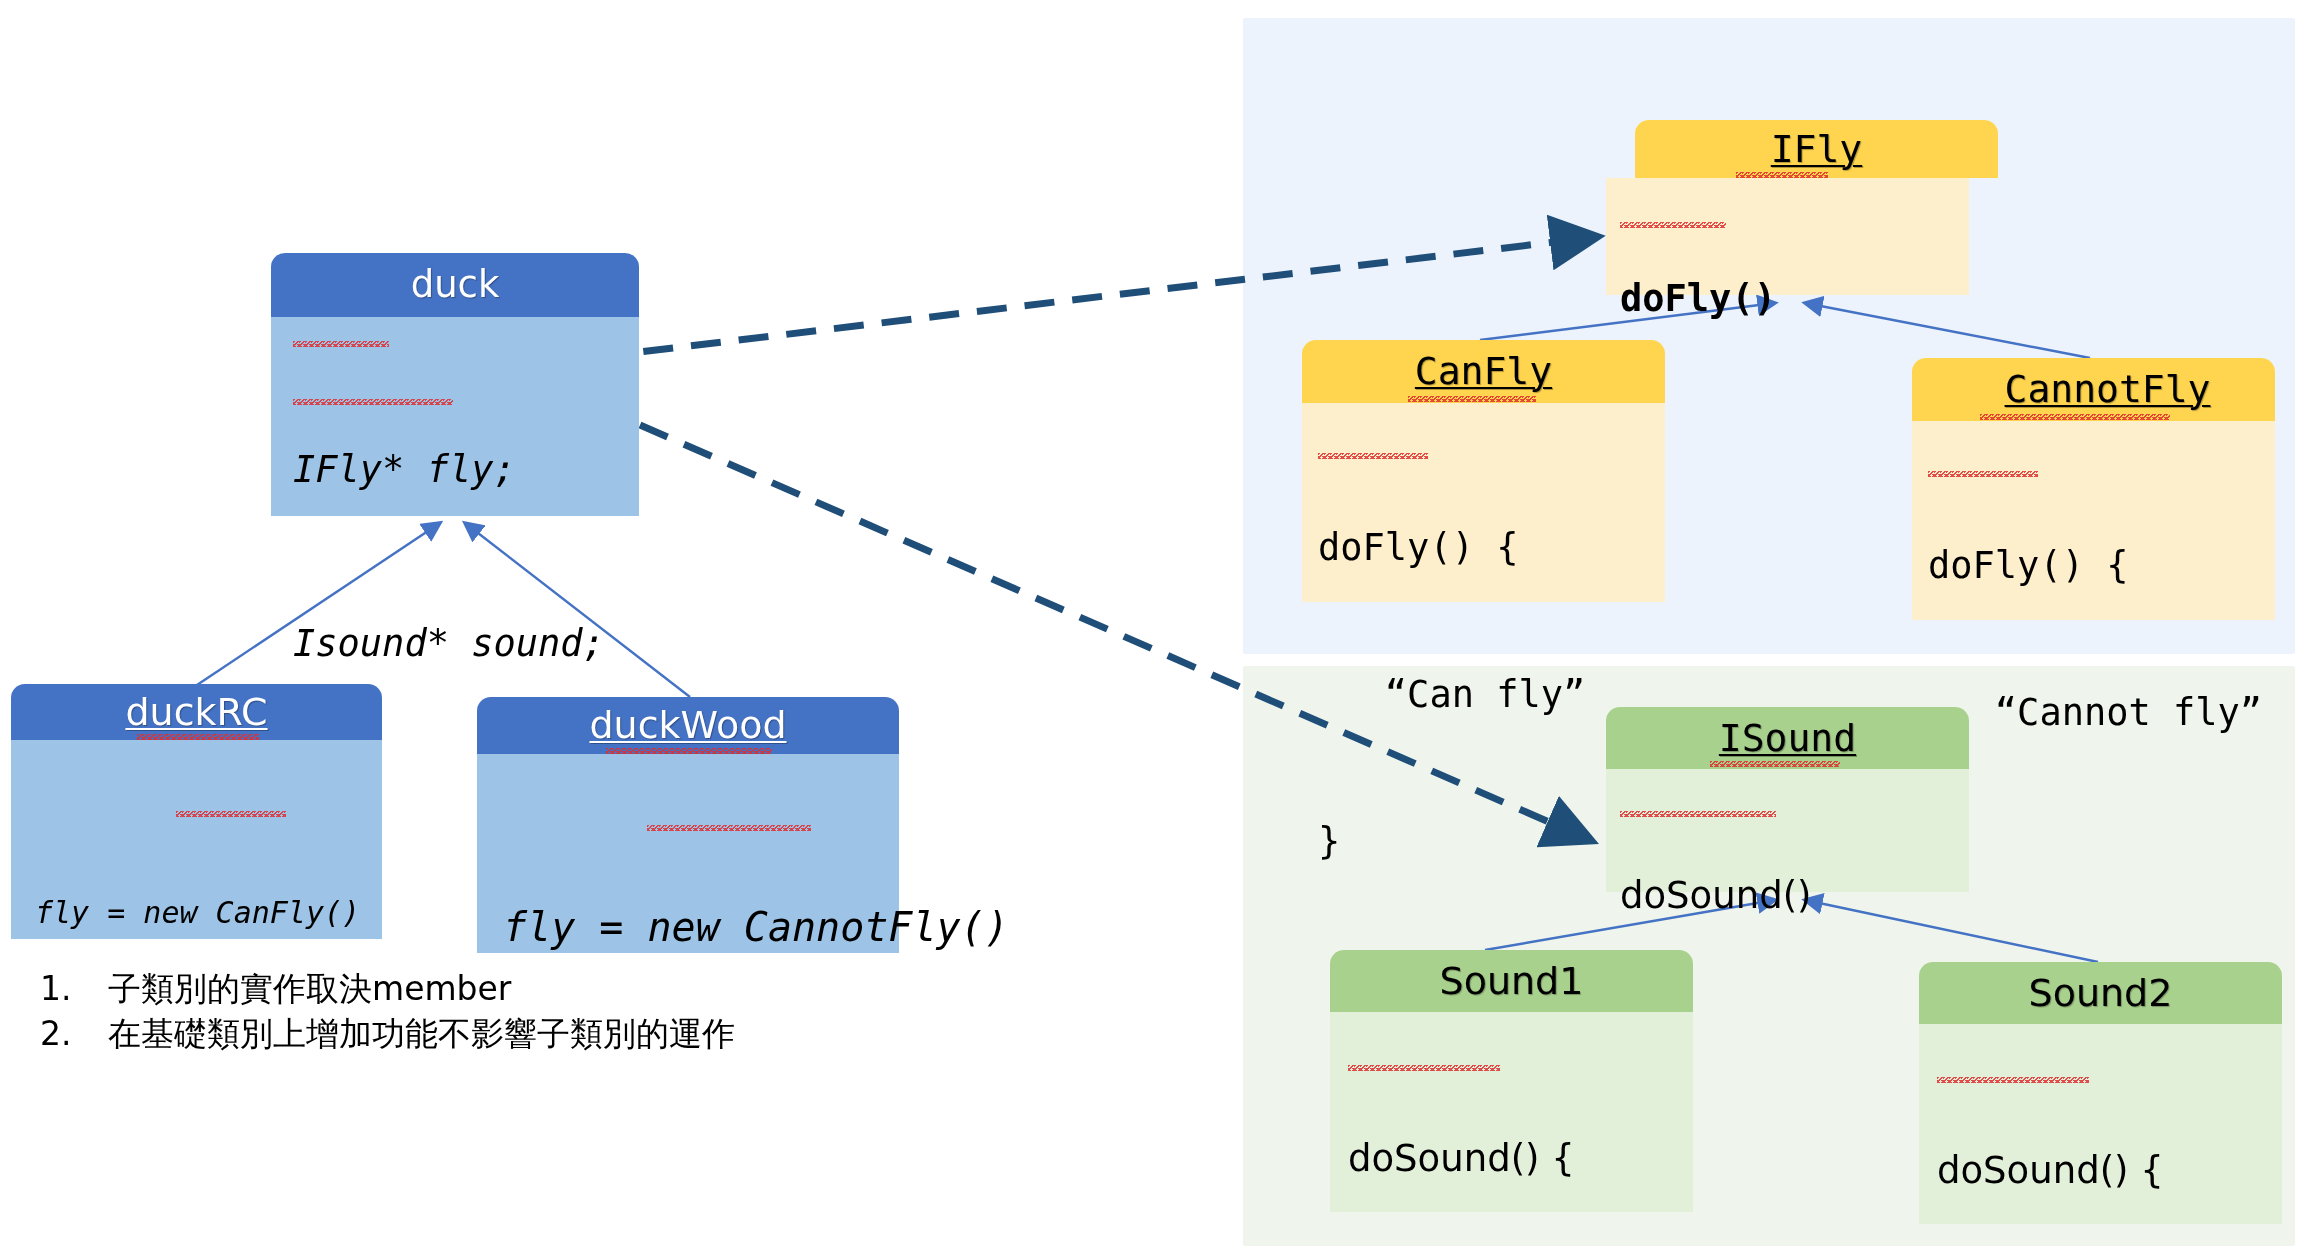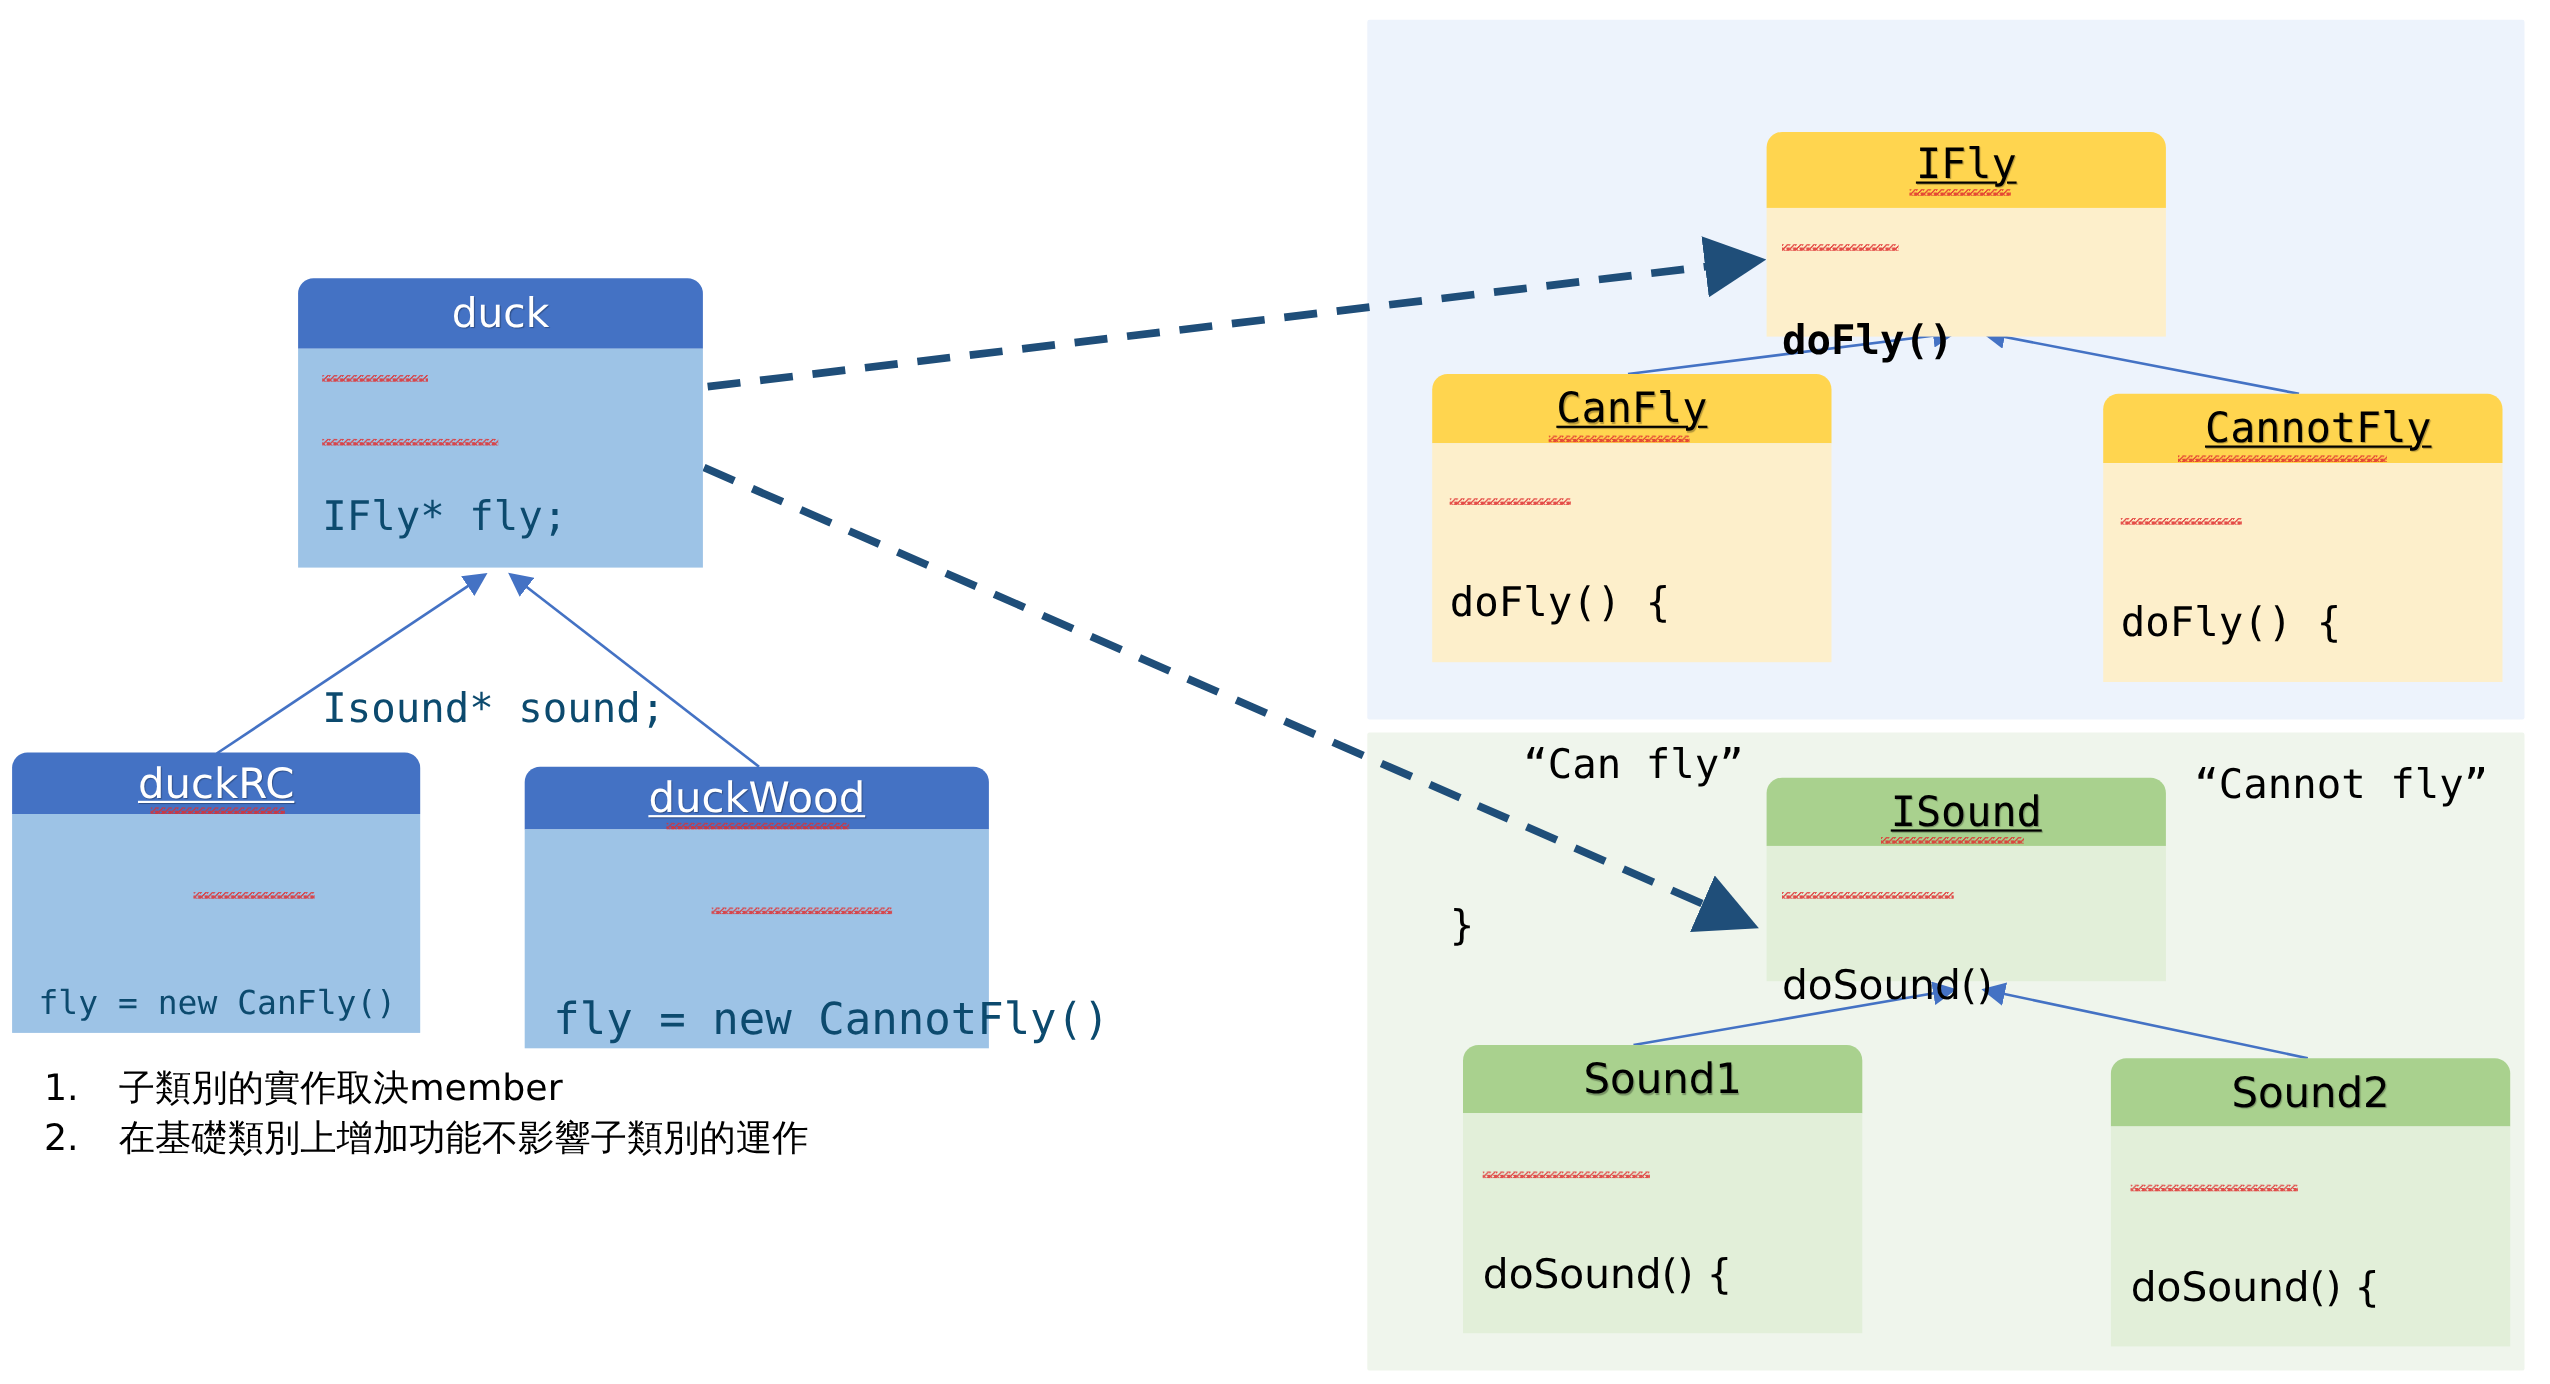--- a/index.html
+++ b/index.html
@@ -65,21 +65,22 @@
     overflow: visible;
   }
 
   
   .blue .hdr {
     background: #4472C4;
     color: #ffffff;
   }
   .blue .body {
     background: #9DC3E6;
-    color: #0c4a6e;
+    color: #000000;
+    font-style: italic;
   }
 
   
   .yellow .hdr {
     background: #FFD54F;
     color: #000000;
   }
   .yellow .body {
     background: #FDEFCB;
     color: #000000;
@@ -125,22 +126,22 @@
                       font-family: "DejaVu Sans Mono", "Liberation Mono", monospace;
                       padding: 78px 0 0 24px; }
 
   #box-duckwood { left: 477px; top: 697px; width: 422px; height: 256px; }
   #box-duckwood .hdr  { width: 422px; height: 57px; font-size: 38px; line-height: 57px; }
   #box-duckwood .body { width: 422px; height: 199px; font-size: 40px; line-height: 38px;
                         font-family: "DejaVu Sans Mono", "Liberation Mono", monospace;
                         padding: 78px 0 0 26px; }
 
   #box-ifly { left: 1606px; top: 120px; width: 363px; height: 175px; }
-  #box-ifly .hdr  { width: 363px; height: 69px; font-size: 38px; line-height: 58px;
-                    font-family: "DejaVu Sans Mono", "Liberation Mono", monospace; }
+  #box-ifly .hdr  { width: 363px; height: 58px; font-size: 38px; line-height: 58px;
+                    font-family: "DejaVu Sans Mono", "Liberation Mono", monospace; margin-left: 29px; }
   #box-ifly .body { width: 363px; height: 117px; font-size: 37px; line-height: 46px;
                     font-family: "DejaVu Sans Mono", "Liberation Mono", monospace;
                     padding: 6px 0 0 14px; font-weight: bold; }
   #box-ifly .ell  { font-size: 30px; line-height: 40px; font-family: "DejaVu Sans", sans-serif; }
 
   #box-canfly { left: 1302px; top: 340px; width: 363px; height: 207px; }
   #box-canfly .hdr  { width: 363px; height: 63px; font-size: 38px; line-height: 63px;
                       font-family: "DejaVu Sans Mono", "Liberation Mono", monospace; }
   #box-canfly .body { width: 363px; height: 199px; font-size: 37px; line-height: 49px;
                       font-family: "DejaVu Sans Mono", "Liberation Mono", monospace;

